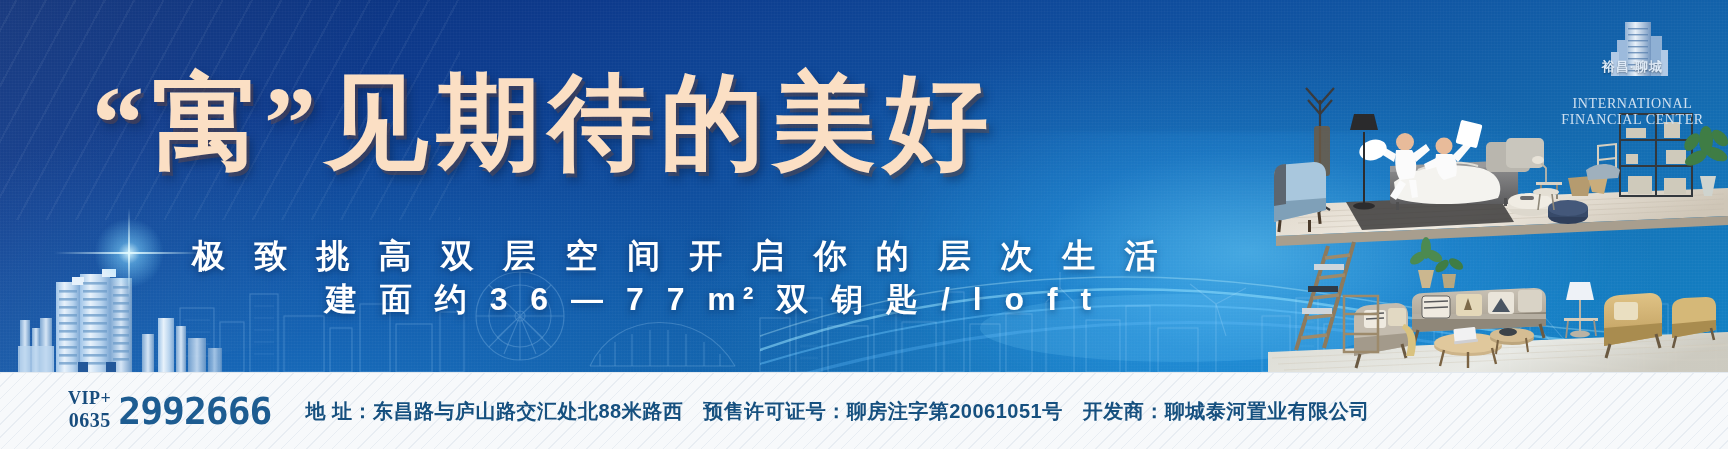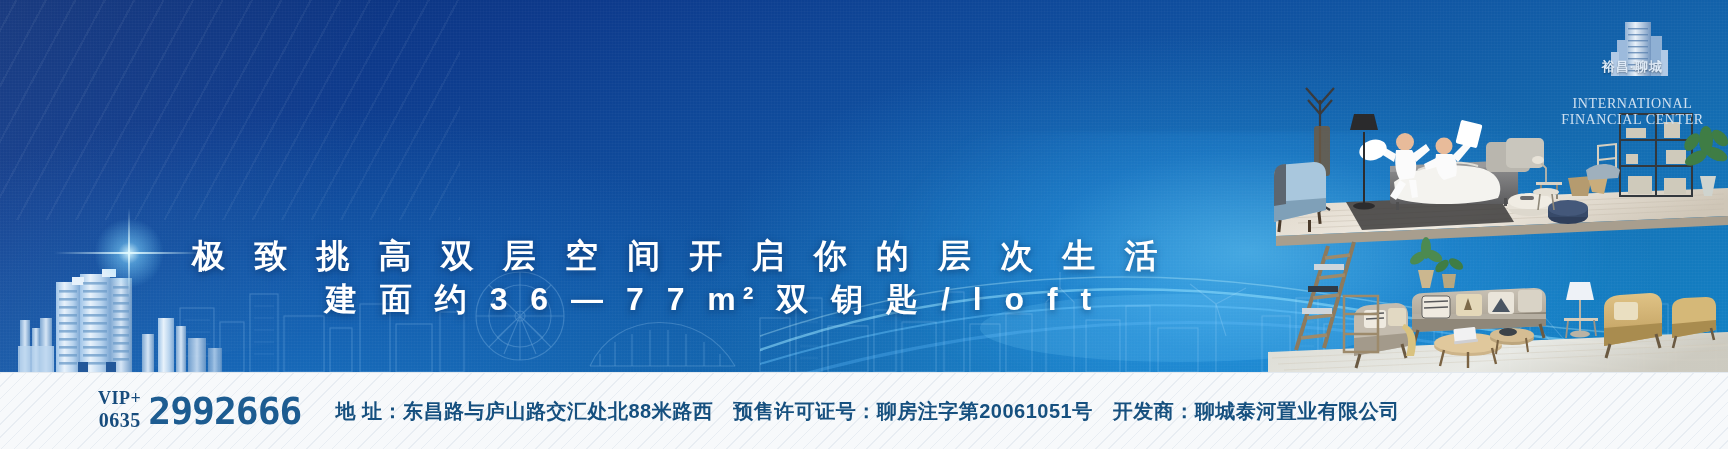--- a/index.html
+++ b/index.html
@@ -123,21 +123,21 @@
   
   .bottombar{
     position:absolute; left:0; top:372px; width:1728px; height:77px;
     background:#f7f9fb;
     background-image:repeating-linear-gradient(135deg,
         rgba(24,70,125,.065) 0 1px,
         rgba(255,255,255,0) 1px 9px);
     border-top:1px solid #e3e9ef;
     display:flex; align-items:center;
   }
-  .phone-block{ display:flex; align-items:center; margin-left:98px; }
+  .phone-block{ display:flex; align-items:center; margin-left:68px; }
   .vip{
     font-family:"Liberation Serif","DejaVu Serif",serif;
     color:#174c7d; line-height:1.15; text-align:center; margin-right:7px; padding-bottom:2px;
   }
   .vip .v1{ font-size:18px; font-weight:bold; letter-spacing:.5px; }
   .vip .v2{ font-size:20px; font-weight:bold; letter-spacing:.5px; }
   .phone-num{
     font-family:"DejaVu Sans Mono","Liberation Mono",monospace;
     font-size:38px; font-weight:bold; color:#1d5c91; letter-spacing:-1px;
     line-height:.95;
@@ -308,20 +308,21 @@
         <rect x="88" y="140" width="10" height="10" fill="#23589a"></rect>
 
         <rect x="124" y="112" width="12" height="38" fill="url(#twr2)"></rect>
         <rect x="140" y="96" width="16" height="54" fill="url(#twr)"></rect>
         <rect x="158" y="104" width="10" height="46" fill="url(#twr2)"></rect>
         <rect x="170" y="116" width="18" height="34" fill="url(#twr2)" opacity=".85"></rect>
         <rect x="190" y="126" width="14" height="24" fill="url(#twr2)" opacity=".7"></rect>
       </svg>
     </div>
 
+    <div class="headline">“寓”见期待的美好</div>
 
     <div class="sub1">极 致 挑 高   双 层 空 间   开 启 你 的 层 次 生 活</div>
     <div class="sub2"><span>建 面 约 3 6 — 7 7 </span><span>m²</span><span> 双 钥 匙 / l o f t</span></div>
 
     <div class="scene">
       <svg width="560" height="302" viewBox="0 0 560 302">
         <defs>
           <linearGradient id="flr" x1="0" y1="0" x2="1" y2="0.25">
             <stop offset="0%" stop-color="#ded6c9"></stop>
             <stop offset="50%" stop-color="#f0ebe2"></stop>

